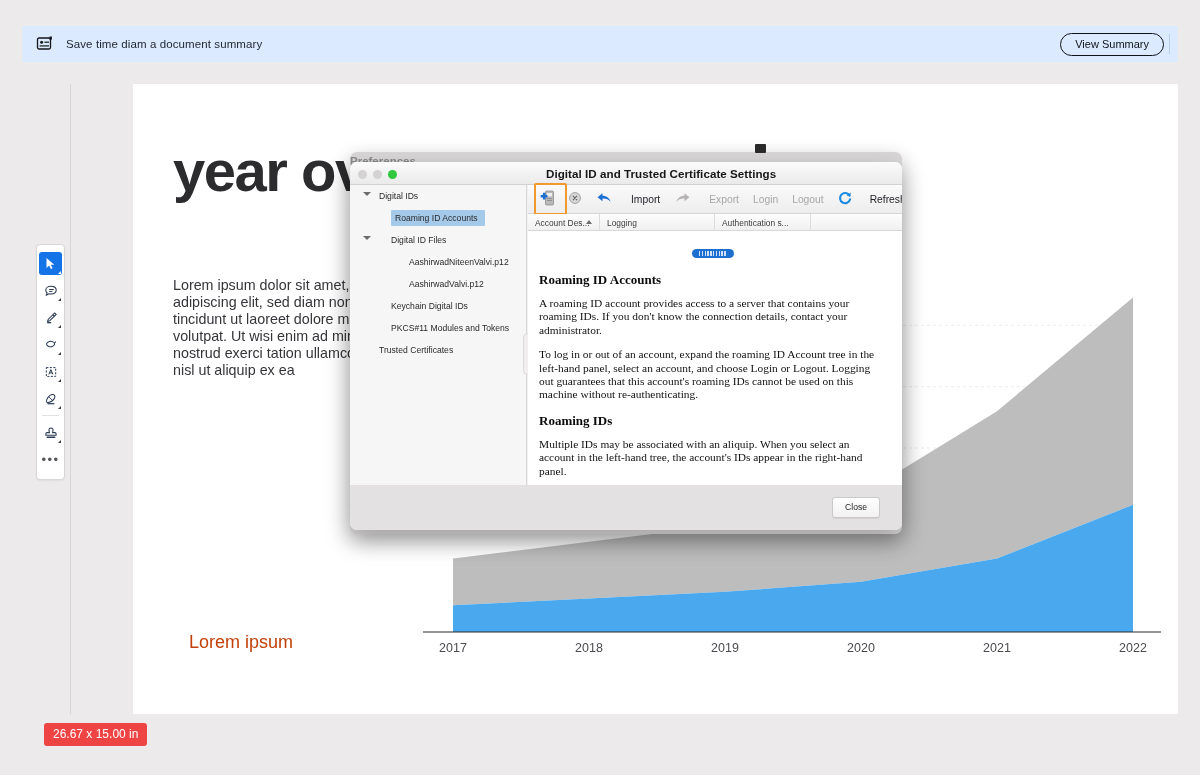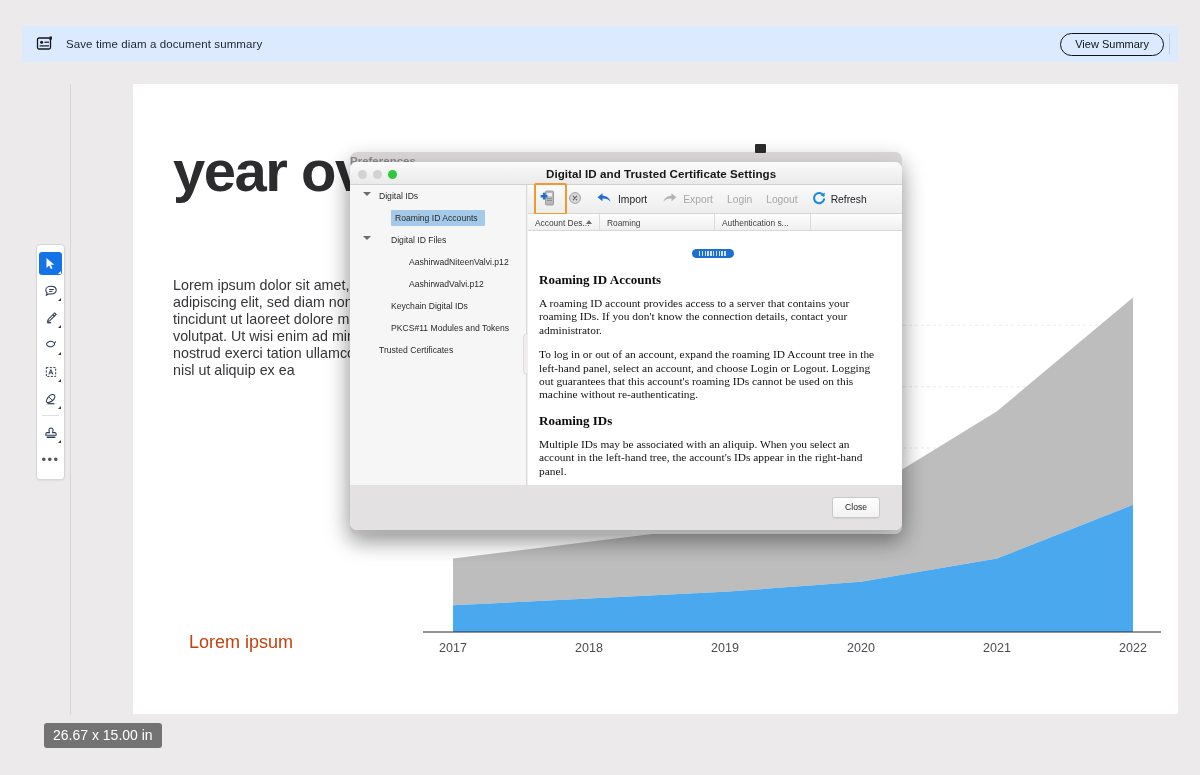--- a/index.html
+++ b/index.html
@@ -200,21 +200,21 @@
   }
   #dlg-toolbar {
     position: relative;
     height: 29px;
     background: linear-gradient(#fafafa, #ededed);
     border-bottom: 1px solid #d7d5d5;
     display: flex; align-items: center;
     padding-left: 6px;
   }
   .tb-btn {
-    display: flex; align-items: center; gap: 5px;
+    display: flex; align-items: center; gap: 18px;
     padding: 2px 7px;
     font-size: 10.3px; color: #24242a;
     cursor: pointer;
     white-space: nowrap;
   }
   .tb-btn.disabled { color: #a9a7a7; }
   #tb-add {
     position: relative;
     padding: 2px 5px;
   }
@@ -293,23 +293,23 @@
     font-size: 8.6px; color: #1d1d20;
     padding: 4px 12px 5px;
     font-family: "Liberation Sans", sans-serif;
     cursor: pointer;
     box-shadow: 0 1px 1px rgba(0,0,0,.07);
   }
 
   
   #status-chip {
     position: absolute; left: 44px; top: 723px;
-    background: #737373;
+    background: #ef4444;
     color: #ffffff;
-    font-size: 14px;
+    font-size: 12px;
     padding: 4px 9px 5px;
     border-radius: 3px;
   }
 </style>
 </head>
 <body>
 
 <div id="banner">
   <span id="banner-icon">
     <svg width="18" height="18" viewBox="0 0 18 18">
@@ -513,21 +513,21 @@
           <span>Refresh</span>
         </div>
       </div>
 
       <div id="col-header">
           <div class="col" style="width: 72px;">
             <span>Account Des...</span>
             <span class="sort-caret"></span>
           </div>
           <div class="col" style="width: 115px;">
-            <span>Roaming</span>
+            <span>Logging</span>
           </div>
           <div class="col" style="width: 96px;">
             <span>Authentication s...</span>
           </div>
         </div>
 
       <div id="doc-pane">
         <div id="pill"></div>
         <div class="h-sec">Roaming ID Accounts</div>
         <div class="p-sec">A roaming ID account provides access to a server that contains your roaming IDs. If you don't know the connection details, contact your administrator.</div>

